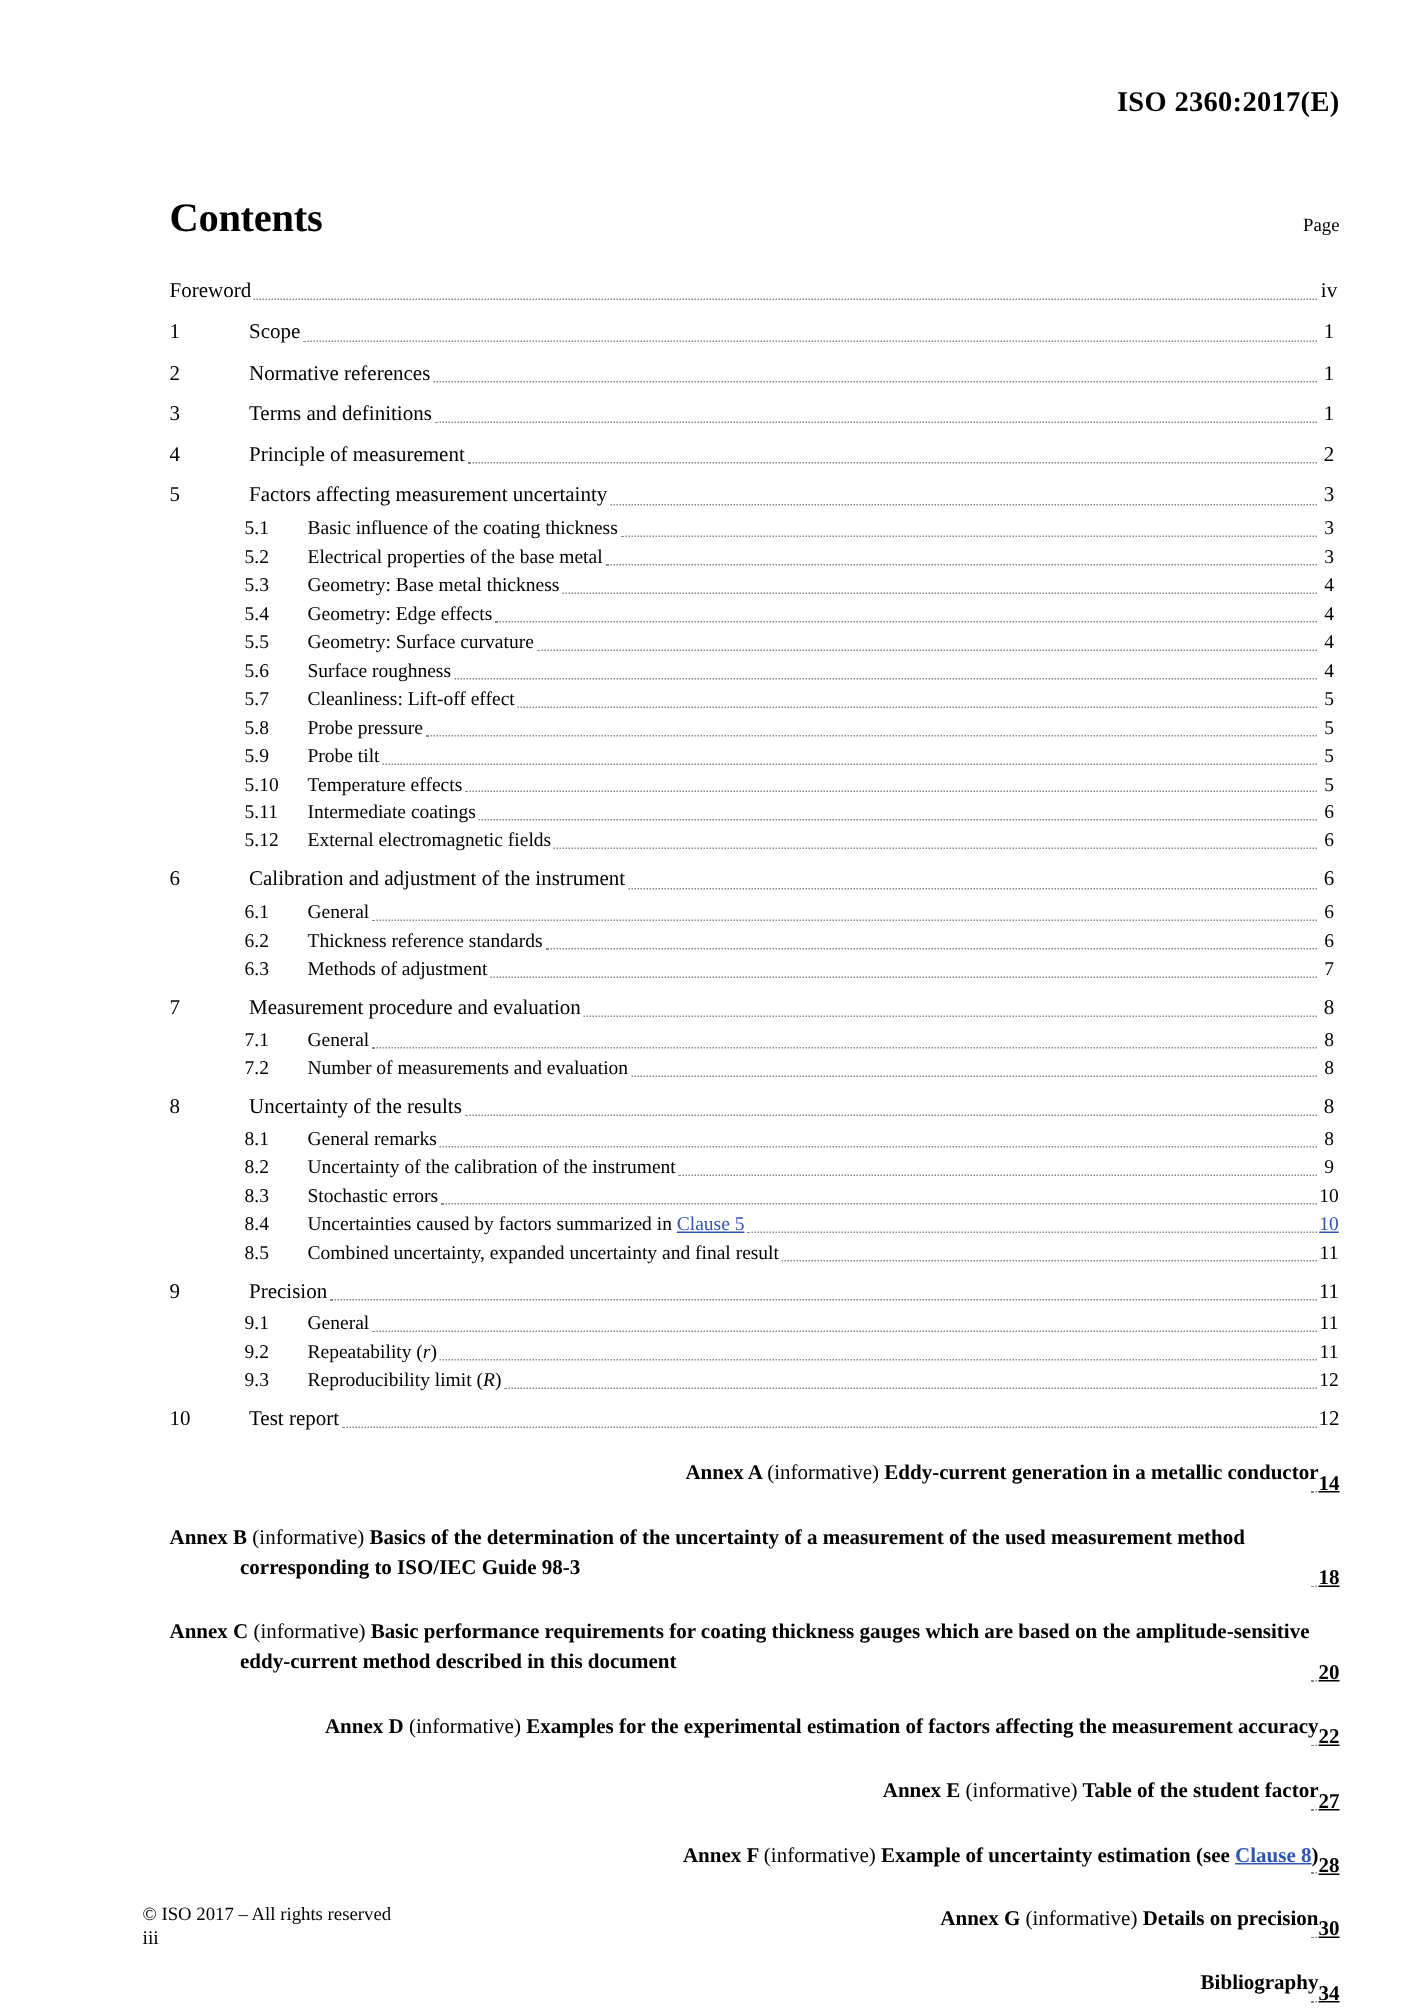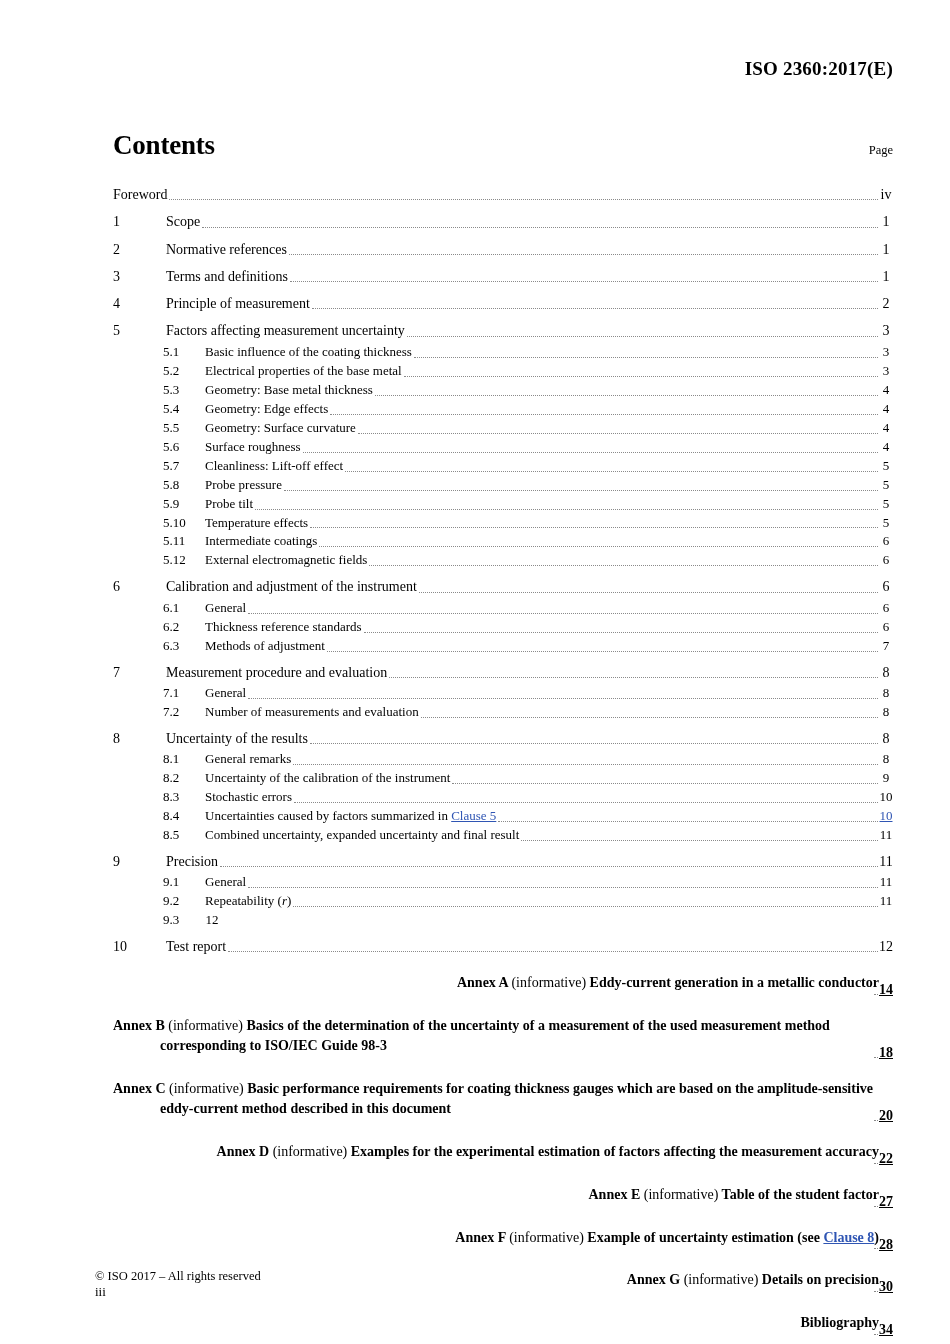--- a/index.html
+++ b/index.html
@@ -452,20 +452,24 @@
       <div class="toc-entry lvl2">
         <span class="num">9.2</span>
         <span class="title-wrap">
           <span class="title">Repeatability (<i class="var">r</i>)</span>
           <span class="leader"></span>
         </span>
         <span class="pg">11</span>
       </div>
       <div class="toc-entry lvl2">
         <span class="num">9.3</span>
+        <span class="title-wrap">
+          <span class="title">Reproducibility limit (<i class="var">R</i>)</span>
+          <span class="leader"></span>
+        </span>
         <span class="pg">12</span>
       </div>
       <div class="toc-entry lvl1 gap-before-sm">
         <span class="num">10</span>
         <span class="title-wrap">
           <span class="title">Test report</span>
           <span class="leader"></span>
         </span>
         <span class="pg">12</span>
       </div>

